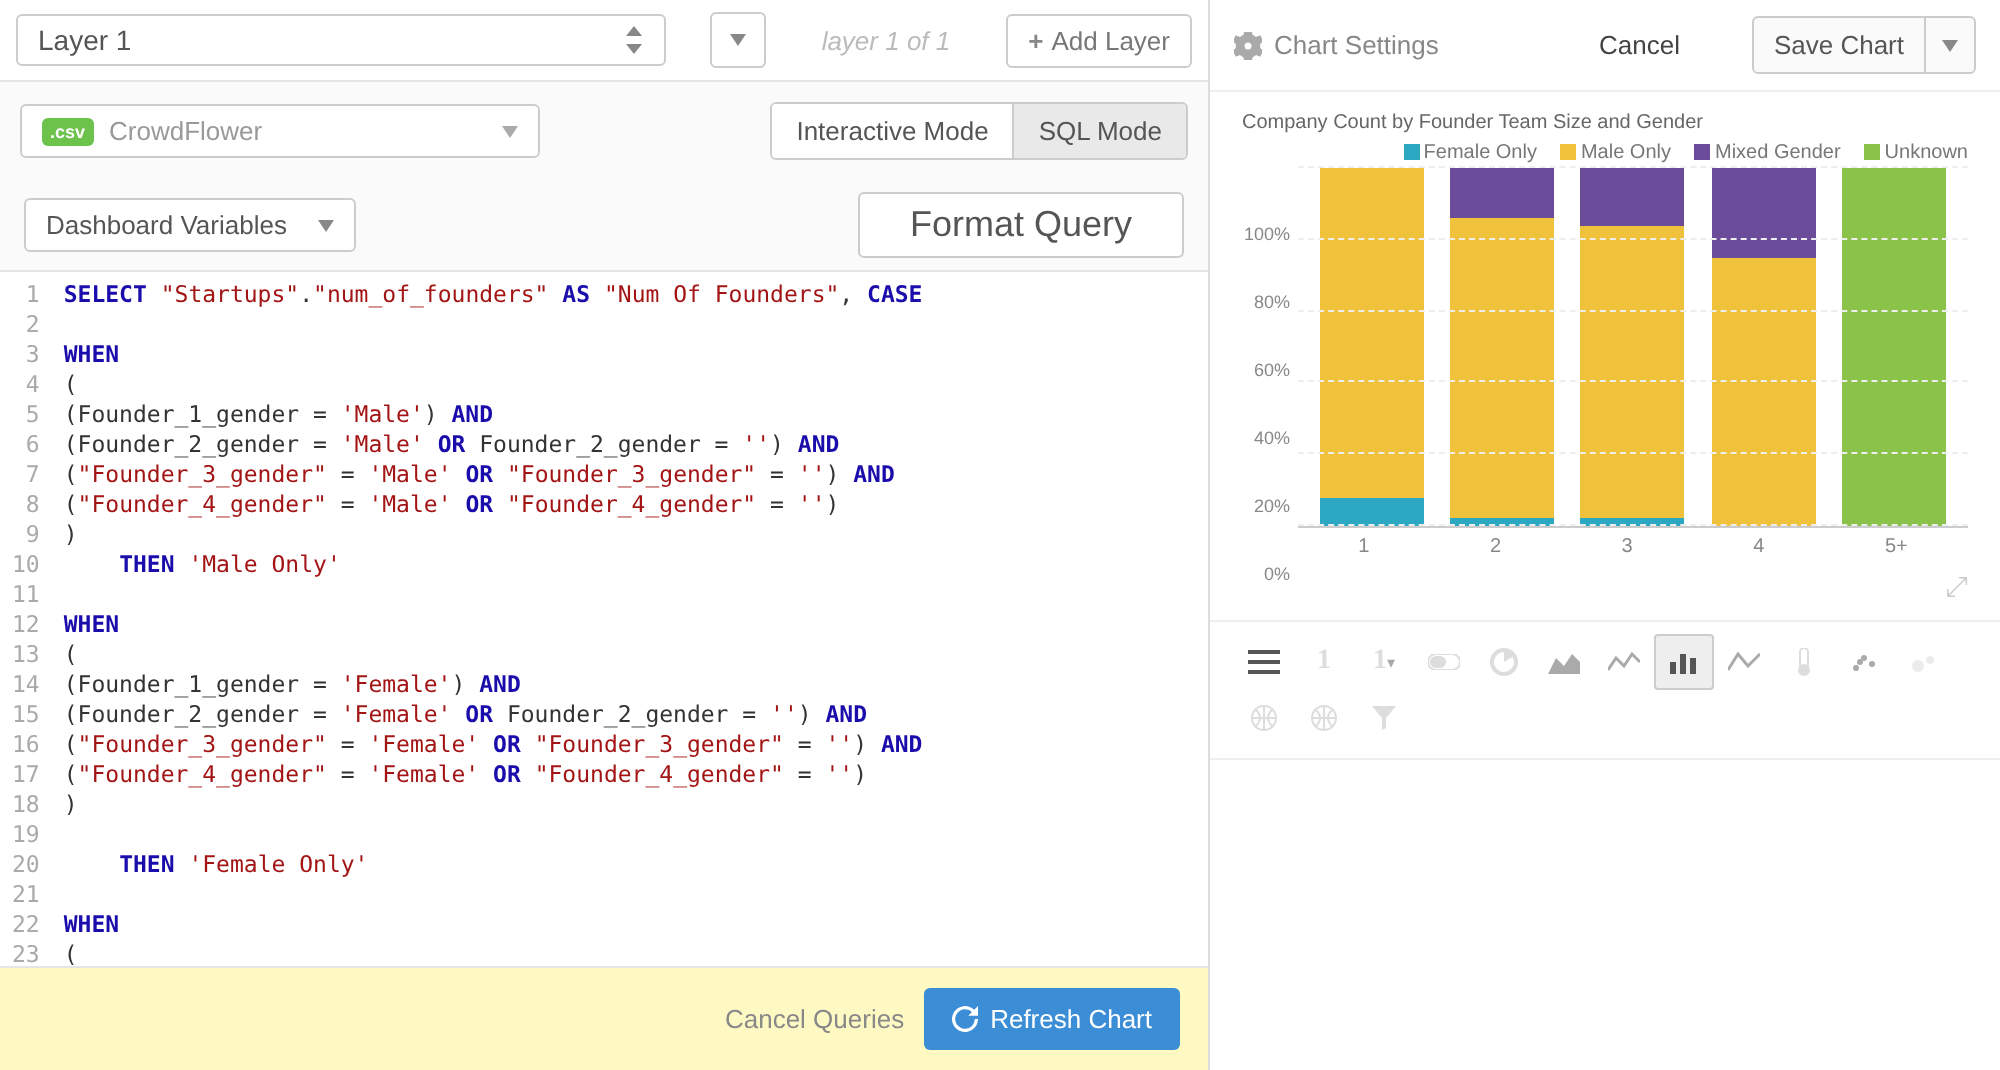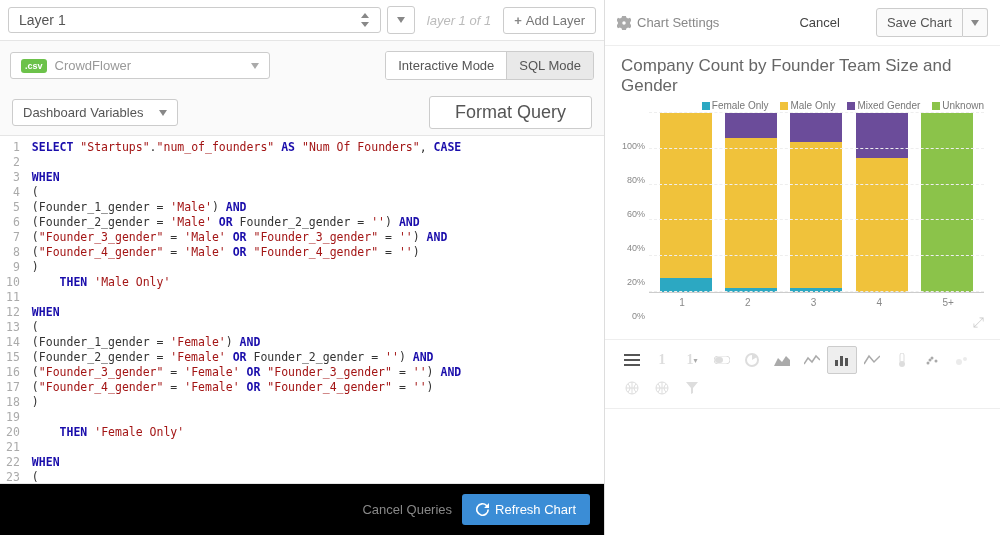--- a/index.html
+++ b/index.html
@@ -2,21 +2,21 @@
 <html><head>
 <meta charset="utf-8">
 <style>
 * { box-sizing: border-box; margin: 0; padding: 0; }
 body { font-family: -apple-system, "Helvetica Neue", Arial, sans-serif; font-size: 13px; color: #333; background: #f5f5f5; width: 1000px; height: 535px; overflow: hidden; }
 .app { display: flex; width: 100%; height: 100%; }
 .left { flex: 1; display: flex; flex-direction: column; background: #fafafa; border-right: 1px solid #ddd; min-width: 0; }
 .right { width: 395px; display: flex; flex-direction: column; background: #fff; }
 
 
-.top-bar { display: flex; align-items: center; padding: 6px 8px; background: #fff; border-bottom: 1px solid #e5e5e5; gap: 6px; }
+.top-bar { display: flex; align-items: center; padding: 6px 8px; background: #fff; border-bottom: 1px solid #e5e5e5; gap: 22px; }
 .layer-select { flex: 1; display: flex; align-items: center; padding: 4px 10px; border: 1px solid #ccc; border-radius: 3px; background: #fff; color: #555; font-size: 14px; justify-content: space-between; }
 .small-btn { width: 28px; height: 28px; border: 1px solid #ccc; border-radius: 3px; background: #fff; display: flex; align-items: center; justify-content: center; color: #888; }
 .layer-of { color: #bbb; font-style: italic; font-size: 13px; padding: 0 6px; }
 .add-layer { display: flex; align-items: center; gap: 4px; padding: 5px 10px; border: 1px solid #ccc; border-radius: 3px; background: #fff; color: #777; font-size: 13px; }
 
 
 .ds-row { display: flex; align-items: center; padding: 10px 10px; gap: 10px; background: #fafafa; }
 .ds-select { display: flex; align-items: center; gap: 8px; padding: 5px 10px; border: 1px solid #ccc; border-radius: 3px; background: #fff; color: #999; width: 260px; justify-content: flex-start; }
 .ds-select .caret { margin-left: auto; }
 .csv-badge { background: #6cc24a; color: #fff; font-size: 9px; font-weight: bold; padding: 2px 4px; border-radius: 3px; }
@@ -32,34 +32,34 @@
 
 
 .editor { flex: 1; overflow: auto; background: #fff; border-top: 1px solid #e5e5e5; display: flex; font-family: Menlo, Consolas, monospace; font-size: 11.5px; line-height: 15px; }
 .gutter { background: #fff; color: #aaa; text-align: right; padding: 4px 4px; user-select: none; min-width: 22px; }
 .gutter div { padding: 0 2px; }
 .code { padding: 4px 6px; white-space: pre; color: #333; }
 .kw { color: #1a0dab; font-weight: bold; }
 .str { color: #a31515; }
 
 
-.bottom-actions { display: flex; align-items: center; padding: 10px 14px; background: #000000; border-top: 1px solid #e5e5e5; gap: 10px; justify-content: flex-end; }
+.bottom-actions { display: flex; align-items: center; padding: 10px 14px; background: #fef9c3; border-top: 1px solid #e5e5e5; gap: 10px; justify-content: flex-end; }
 .btn-cancel-q { color: #888; background: none; border: none; font-size: 13px; }
 .btn-refresh { background: #3b8dd6; color: #fff; border: none; padding: 8px 14px; border-radius: 3px; font-size: 13px; display: flex; align-items: center; gap: 6px; }
 
 
 .r-top { display: flex; align-items: center; padding: 8px 12px; gap: 10px; border-bottom: 1px solid #eee; }
 .chart-settings { display: flex; align-items: center; gap: 6px; color: #888; font-size: 13px; }
 .r-top .spacer { flex: 1; }
 .r-cancel { color: #444; font-size: 13px; }
 .r-save { padding: 6px 10px; border: 1px solid #ccc; border-radius: 3px 0 0 3px; background: #fafafa; color: #555; font-size: 13px; }
 .r-save-dd { padding: 6px 8px; border: 1px solid #ccc; border-left: none; border-radius: 0 3px 3px 0; background: #fafafa; color: #555; display:flex; align-items:center; }
 
 .chart-wrap { padding: 10px 16px 4px; }
-.chart-title { font-size: 17px; color: #666; margin-bottom: 4px; }
+.chart-title { font-size: 10px; color: #666; margin-bottom: 4px; }
 .legend { font-size: 10px; color: #777; text-align: right; margin-bottom: 2px; }
 .legend span { margin-left: 6px; }
 .legend .sw { display: inline-block; width: 8px; height: 8px; vertical-align: middle; margin-right: 2px; }
 .chart-body { position: relative; height: 180px; display: flex; }
 .y-axis { width: 28px; display: flex; flex-direction: column; justify-content: space-between; align-items: flex-end; font-size: 9px; color: #888; padding-right: 4px; height: 100%; margin-top: 28px; }
 .plot { flex: 1; position: relative; border-bottom: 1px solid #ccc; }
 .gridline { position: absolute; left: 0; right: 0; border-top: 1px dashed #eee; }
 .bars { position: absolute; inset: 0; display: flex; align-items: flex-end; justify-content: space-around; padding: 0 4px; }
 .bar { width: 52px; display: flex; flex-direction: column; justify-content: flex-end; height: 100%; }
 .seg { width: 100%; }

